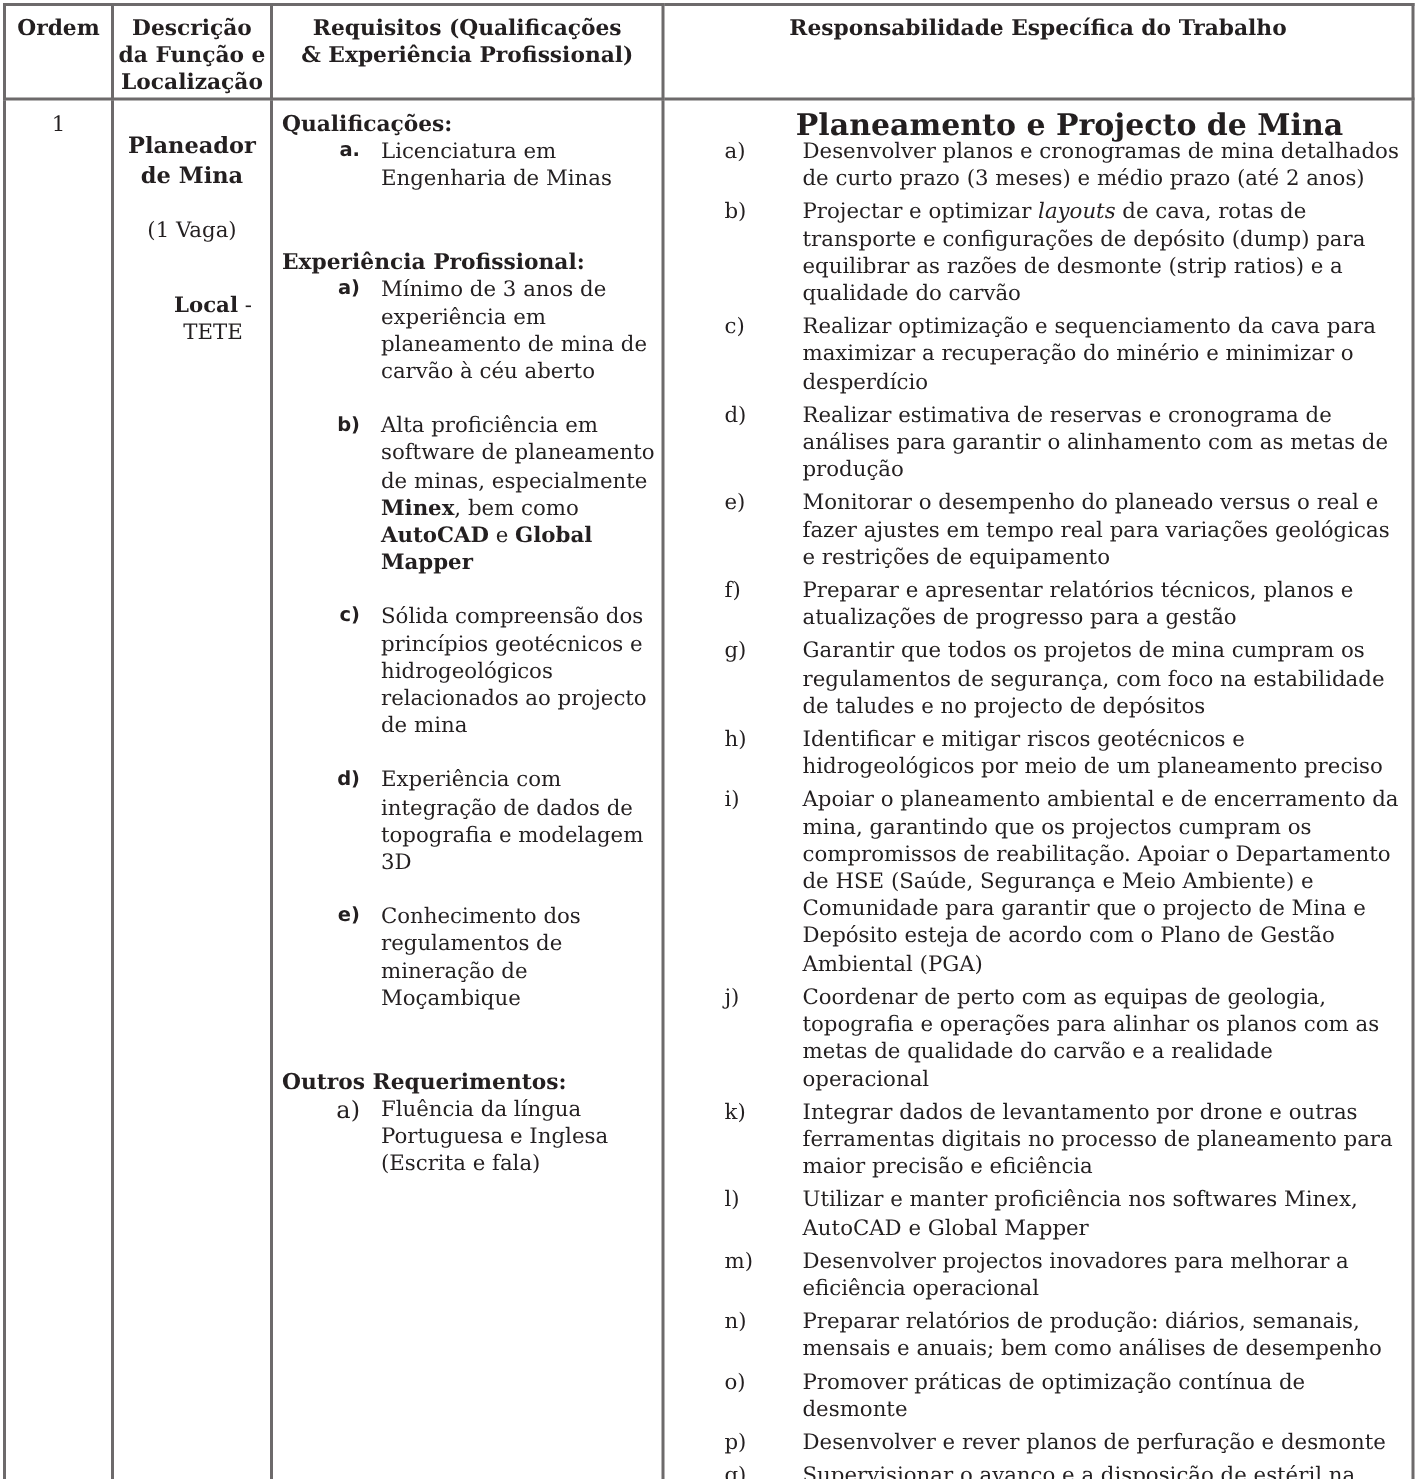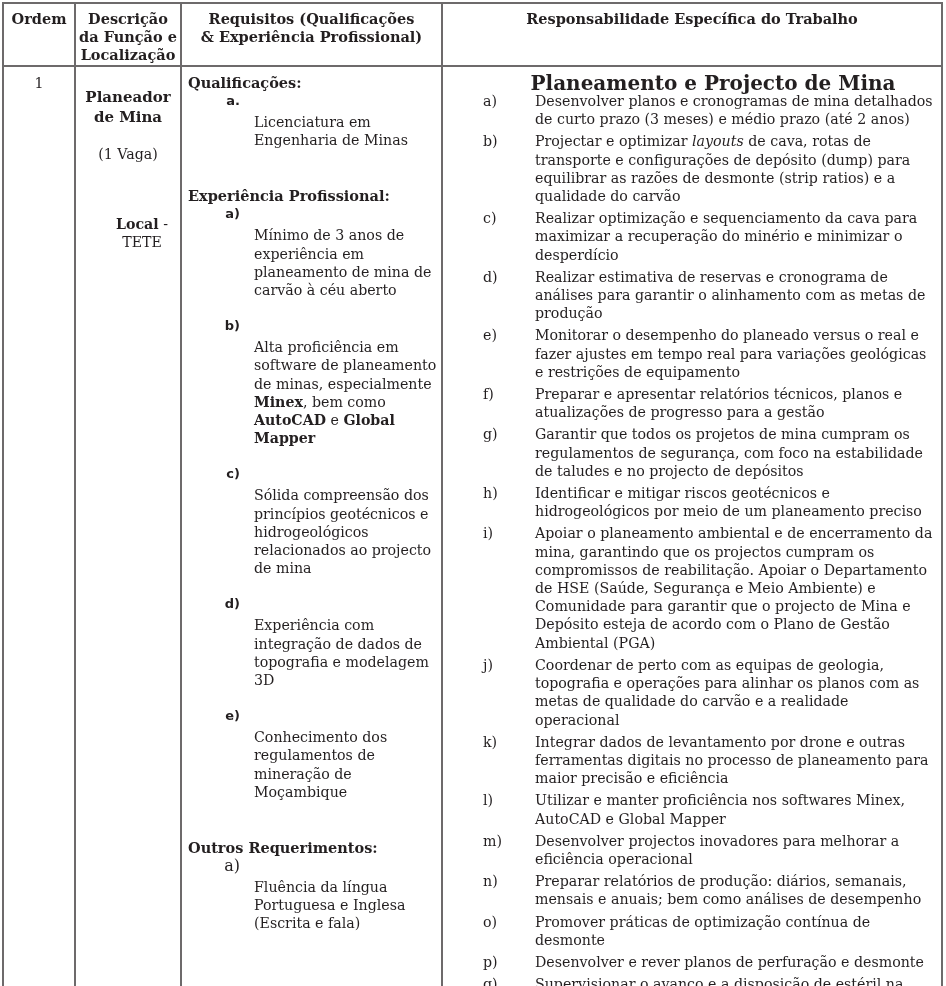--- a/index.html
+++ b/index.html
@@ -11,30 +11,30 @@
   th { font-weight: bold; font-size: 14.5px; line-height: 18px; text-align: center; padding-top: 6px; }
   th.c-ord { width: 70px; }
   th.c-desc { width: 104px; }
   th.c-req { width: 259px; }
   thead tr { height: 63px; }
   .body-cell { font-size: 14.2px; line-height: 18.2px; }
   .ord-cell { text-align: center; padding-top: 7px; }
   .desc-cell { text-align: center; padding-top: 20px; border-radius: 32px; }
   .desc-title { font-weight: bold; font-size: 15px; line-height: 20px; }
   .desc-vaga { margin-top: 18px; text-align: center; }
-  .desc-local { margin-top: 52px; padding-left: 28px; }
+  .desc-local { margin-top: 32px; padding-left: 28px; }
   .desc-local b { font-weight: bold; }
   .req-cell { padding: 7px 4px 0 6px; }
   .sec-title { font-weight: bold; font-size: 14.5px; line-height: 18px; }
   .req-list { margin: 0; padding: 0; list-style: none; }
   .req-item { display: flex; }
   .req-mark { width: 66px; flex: none; text-align: right; padding-right: 14px; box-sizing: border-box;
               font-family: "DejaVu Sans", "Liberation Sans", sans-serif; font-weight: bold; font-size: 13px; }
   .req-mark.plain { font-family: "DejaVu Serif", serif; font-weight: normal; font-size: 16px; }
-  .req-text { flex: 1; margin-top: 21px; }
+  .req-text { flex: 1; }
   .gap-m { height: 18px; }
   .gap-l { height: 38px; }
   .resp-cell { padding: 7px 6px 0 8px; }
   .resp-title { font-weight: bold; text-align: center; font-size: 20px; line-height: 18px; padding-left: 40px; }
   .resp-list { margin: 0; padding: 0; list-style: none; }
   .resp-item { display: flex; margin-bottom: 4px; }
   .resp-mark { width: 38px; flex: none; padding-left: 34px; box-sizing: content-box; }
   .resp-text { flex: 1; padding-left: 0; margin-left: 18px; }
   i { }
 </style>

